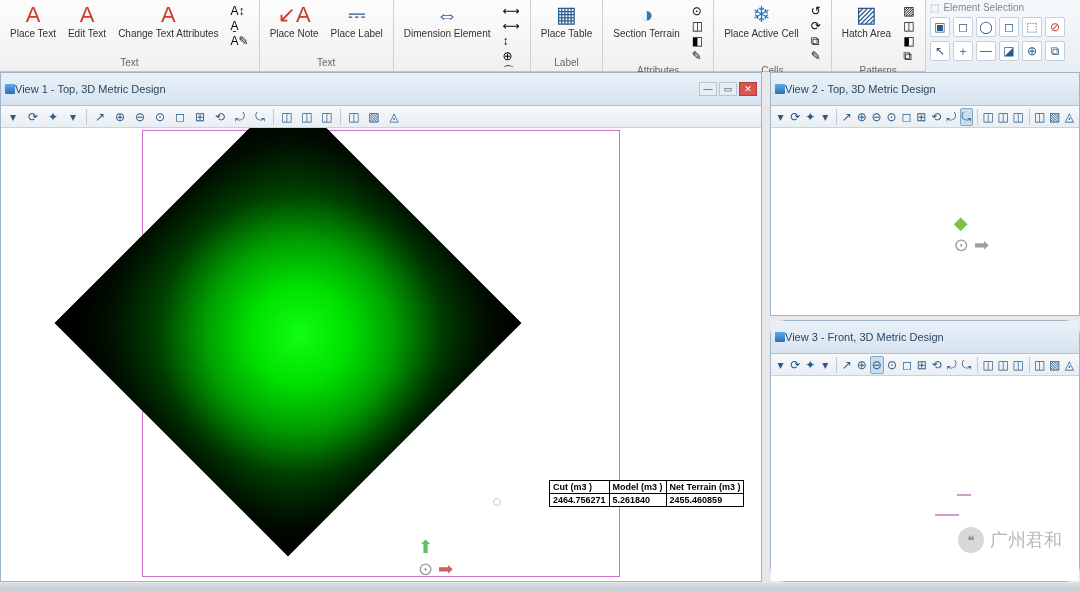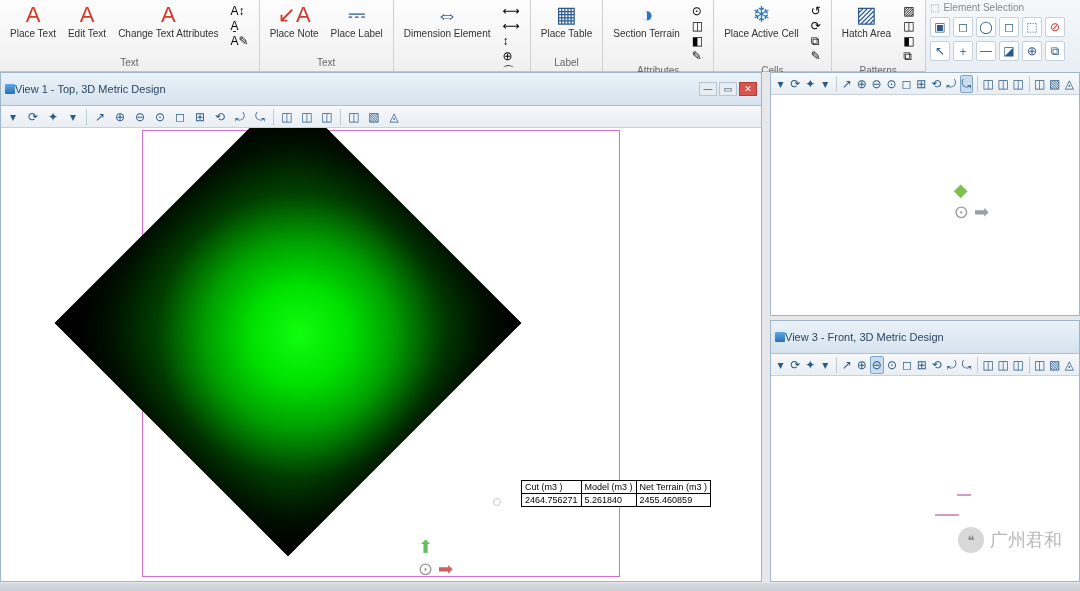--- a/index.html
+++ b/index.html
@@ -248,21 +248,21 @@
         <span class="tb">◫</span>
         <span class="tb">▧</span>
         <span class="tb">◬</span>
       </div>
     <div class="view-content">
       <div class="selection-rect" style="left:141px; top:2px; width:478px; height:447px;"></div>
       <div class="terrain">
         <div class="terrain-shape"></div>
       </div>
 
-      <table class="vol-table" style="left:520px; top:352px;">
+      <table class="vol-table" style="left:548px; top:352px;font-weight:bold;">
         <tbody>
             <tr>
           <td>Cut (m3 )</td>
           <td>Model (m3 )</td>
           <td>Net Terrain (m3 )</td>
         </tr>
         <tr>
           <td>2464.756271</td>
           <td>5.261840</td>
           <td>2455.460859</td>
@@ -273,20 +273,24 @@
       <div class="axis-widget" style="left:417px; top:408px;">
         <span class="y">⬆</span><br>
         <span class="z">⊙</span>
         <span class="x">➡</span>
       </div>
       <div style="position:absolute; left:492px; top:370px; width:8px; height:8px; border:1px solid #c8c8c8; border-radius:50%;"></div>
     </div>
   </div>
 
   <div class="view-window" style="left:770px; top:0; width:310px; height:244px;">
+    <div class="view-title">
+      <span class="cube"></span>
+      <span>View 2 - Top, 3D Metric Design</span>
+    </div>
     <div class="view-toolbar" id="tb2">
         <span class="tb">▾</span>
         <span class="tb">⟳</span>
         <span class="tb">✦</span>
         <span class="tb">▾</span>
         <span class="sep"></span>
         <span class="tb">↗</span>
         <span class="tb">⊕</span>
         <span class="tb">⊖</span>
         <span class="tb">⊙</span>
@@ -306,21 +310,21 @@
       </div>
     <div class="view-content">
       <div class="axis-widget" style="right:90px; top:84px;">
         <span style="color:#7cc24a">◆</span><br>
         <span class="z">⊙</span>
         <span style="color:#9aa0a5">➡</span>
       </div>
     </div>
   </div>
 
-  <div class="view-window" style="left:770px; top:248px; width:310px; height:262px;">
+  <div class="view-window" style="left:770px; top:248px; width:310px; height:262px;border-radius:15px;">
     <div class="view-title">
       <span class="cube"></span>
       <span>View 3 - Front, 3D Metric Design</span>
     </div>
     <div class="view-toolbar" id="tb3">
         <span class="tb">▾</span>
         <span class="tb">⟳</span>
         <span class="tb">✦</span>
         <span class="tb">▾</span>
         <span class="sep"></span>

